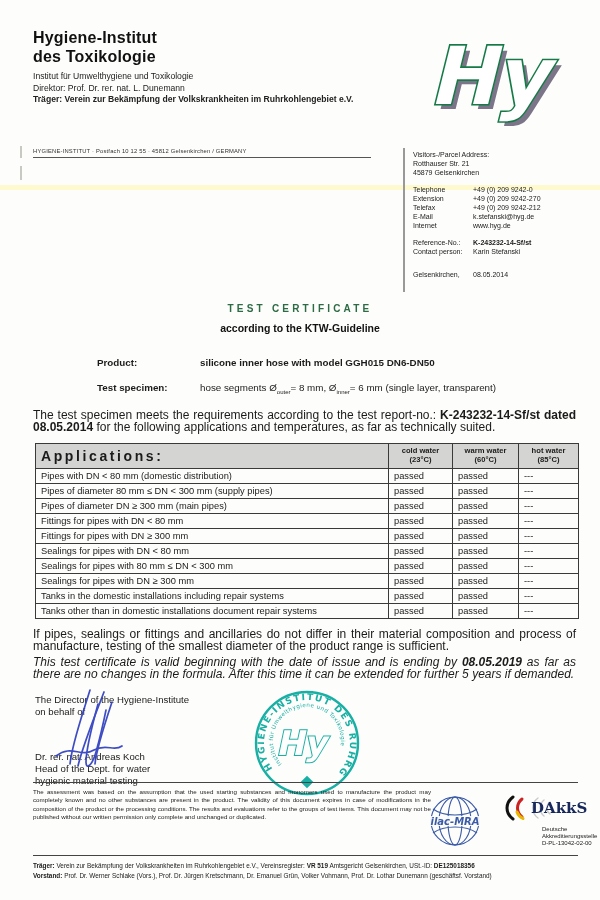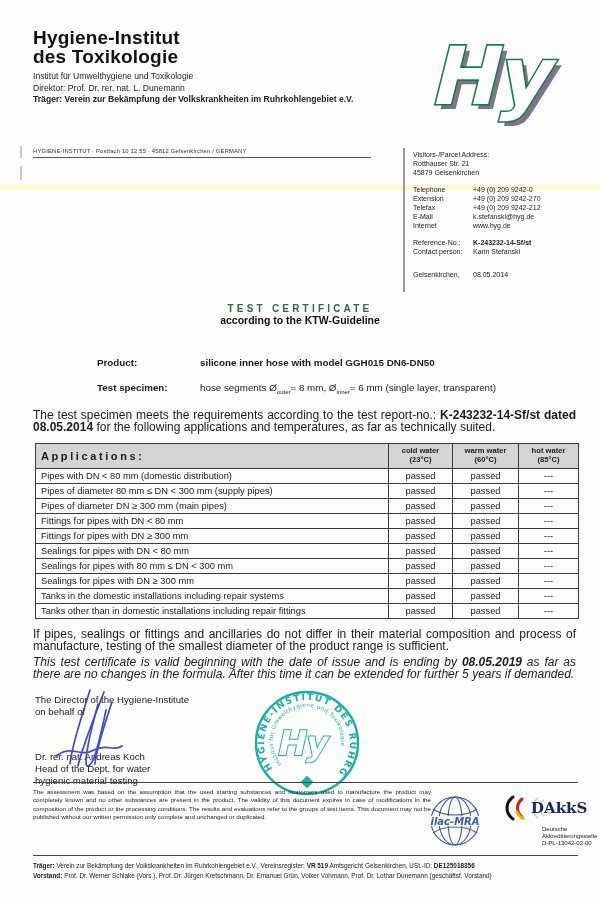--- a/index.html
+++ b/index.html
@@ -3,21 +3,21 @@
 <meta charset="utf-8">
 <style>
   html,body{margin:0;padding:0;background:#888;}
   .page{
     position:relative;width:600px;height:900px;background:#fdfdfb;
     font-family:"Liberation Sans","DejaVu Sans",sans-serif;color:#1c1c1c;
     overflow:hidden;margin:0 auto;
   }
   
   .hdr{position:absolute;left:33px;top:28px;width:370px;}
-  .hdr h1{margin:0;font-size:19px;line-height:19px;font-weight:bold;letter-spacing:.2px;color:#111;}
+  .hdr h1{margin:0;font-size:16px;line-height:19px;font-weight:bold;letter-spacing:.2px;color:#111;}
   .hdr .sub{margin-top:5px;font-size:8.6px;line-height:11.5px;color:#222;}
   .hdr .sub .bold{font-weight:bold;}
   .logo-svg{position:absolute;left:408px;top:26px;}
   
   .sender{position:absolute;left:33px;top:148px;font-size:5.8px;color:#333;letter-spacing:.2px;
           border-bottom:1.4px solid #555;padding-bottom:3px;width:338px;}
   .recipient{position:absolute;left:35px;top:165px;font-size:10.5px;line-height:15.5px;color:#222;}
   .vdivider{position:absolute;left:403px;top:148px;width:1.5px;height:144px;background:#999;}
   .yellow-streak{position:absolute;left:0;top:185px;width:600px;height:5px;
                  background:rgba(255,246,150,.45);}
@@ -26,39 +26,39 @@
   .contact{position:absolute;left:413px;top:150px;width:178px;font-size:7px;line-height:9px;color:#222;}
   .contact .grp{margin-bottom:8px;}
   .crow{display:flex;}
   .crow .cl{width:60px;flex:none;}
   .crow .cv{flex:1;}
   .bold{font-weight:bold;}
   .dateline{margin-top:14px;}
   
   .title{position:absolute;left:0;top:303px;width:600px;text-align:center;}
   .title .t1{font-size:10px;font-weight:bold;letter-spacing:3.2px;color:#2d6b45;}
-  .title .t2{font-size:10.5px;font-weight:bold;color:#111;margin-top:0;}
+  .title .t2{font-size:10.5px;font-weight:bold;color:#111;margin-top:8px;}
   
   .kvrow{position:absolute;left:61px;width:515px;font-size:9.8px;margin-left:36px;}
   .kvrow .k{display:inline-block;width:103px;font-weight:bold;vertical-align:top;}
   .kvrow .v{display:inline-block;font-weight:bold;}
   .kvrow .v.normal{font-weight:normal;}
   sub{font-size:6px;}
   
   .para{position:absolute;left:33px;width:543px;font-size:12px;line-height:12px;
         text-align:justify;color:#1b1b1b;}
   
   table.apps{position:absolute;left:35px;top:443px;width:543px;border-collapse:collapse;
              table-layout:fixed;font-size:9.3px;color:#1b1b1b;}
   table.apps th,table.apps td{border:1px solid #3a3a3a;padding:0 5px;height:14px;
              overflow:hidden;white-space:nowrap;}
   table.apps th{background:#d4d4d2;font-weight:bold;height:24px;}
-  th.apph{text-align:left;letter-spacing:2.6px;font-size:11px;padding-left:8px;}
+  th.apph{text-align:left;letter-spacing:2.6px;font-size:14px;padding-left:8px;}
   th.wcol{font-size:7.6px;line-height:8.6px;text-align:center;padding:0 2px;}
-  td.res{text-align:center;}
+  td.res{}
   
   .sig{position:absolute;left:35px;font-size:9.6px;line-height:12px;color:#1b1b1b;}
   .sig-svg{position:absolute;left:46px;top:686px;pointer-events:none;}
   .stamp-svg{position:absolute;left:250px;top:684px;}
   
   .hrule{position:absolute;left:33px;width:545px;height:1px;background:#444;}
   .disclaimer{position:absolute;left:33px;top:788px;width:398px;font-size:6.2px;
               line-height:8.4px;text-align:justify;color:#222;}
   .ilac-svg{position:absolute;left:428px;top:793px;}
   .dakks{position:absolute;left:504px;top:795px;width:100px;}
@@ -218,21 +218,21 @@
           <td class="res">passed</td>
           <td class="res">---</td>
         </tr>
     <tr>
           <td>Tanks in the domestic installations including repair systems</td>
           <td class="res">passed</td>
           <td class="res">passed</td>
           <td class="res">---</td>
         </tr>
     <tr>
-          <td>Tanks other than in domestic installations including repair fittings</td>
+          <td>Tanks other than in domestic installations document repair systems</td>
           <td class="res">passed</td>
           <td class="res">passed</td>
           <td class="res">---</td>
         </tr>
   </tbody>
     </table>
 
   <div class="para" style="top:628px;">If pipes, sealings or fittings and ancillaries do not differ in their material composition and process of manufacture, testing of the smallest diameter of the product range is sufficient.</div>
   <div class="para" style="top:656px;font-style:italic;">
     <span>This test certificate is valid beginning with the date of issue and is ending by </span><span class="bold">08.05.2019</span><span> as far as there are no changes in the formula. After this time it can be extended for further 5 years if demanded.</span>

